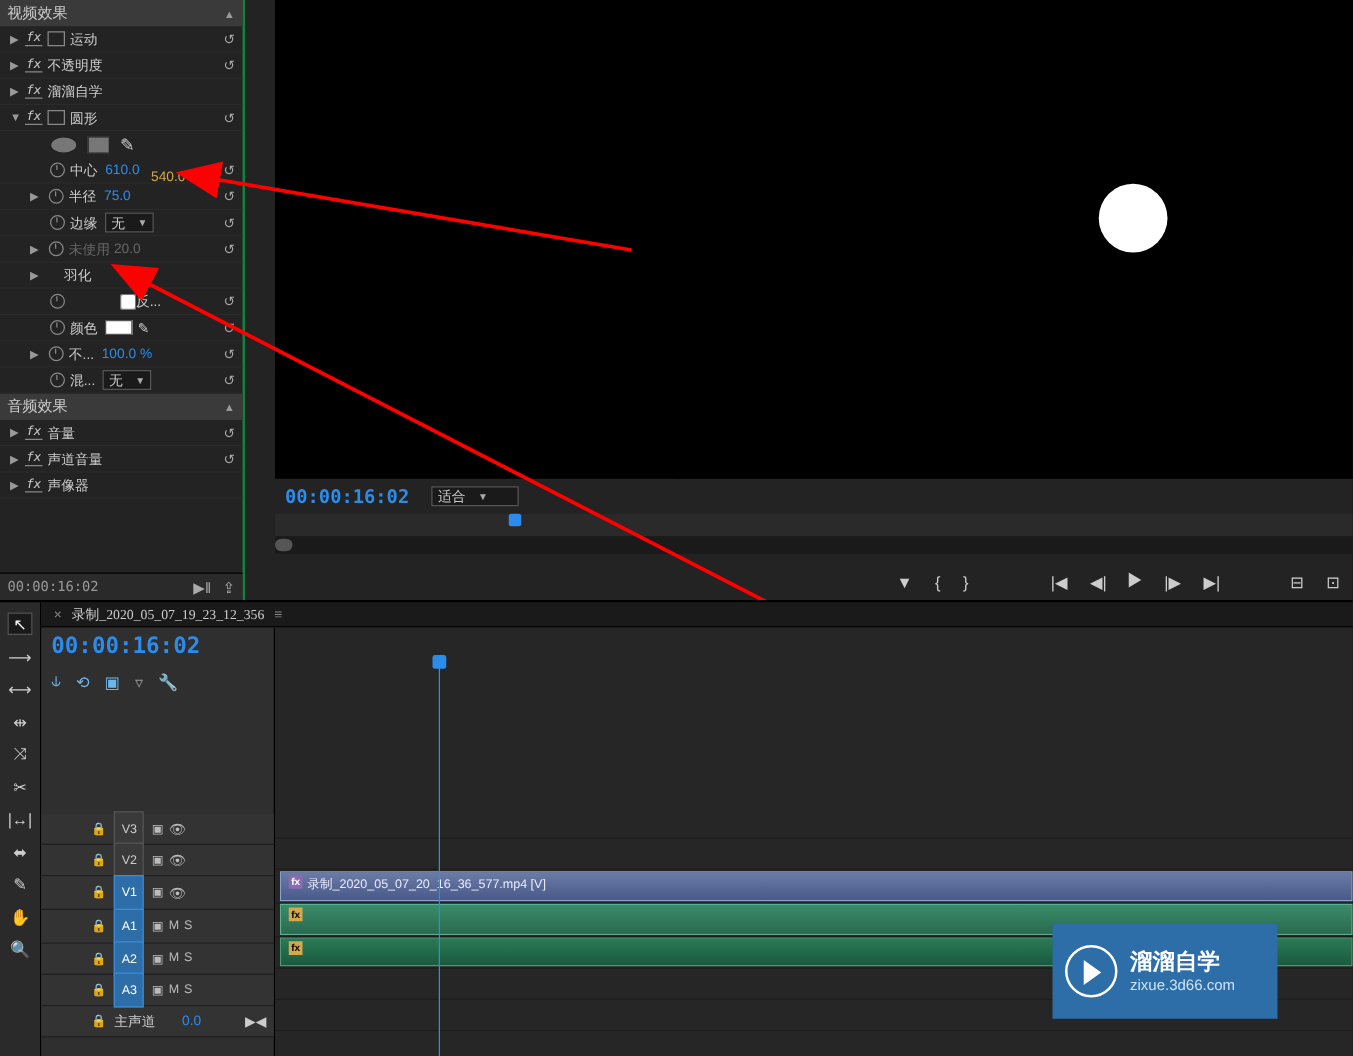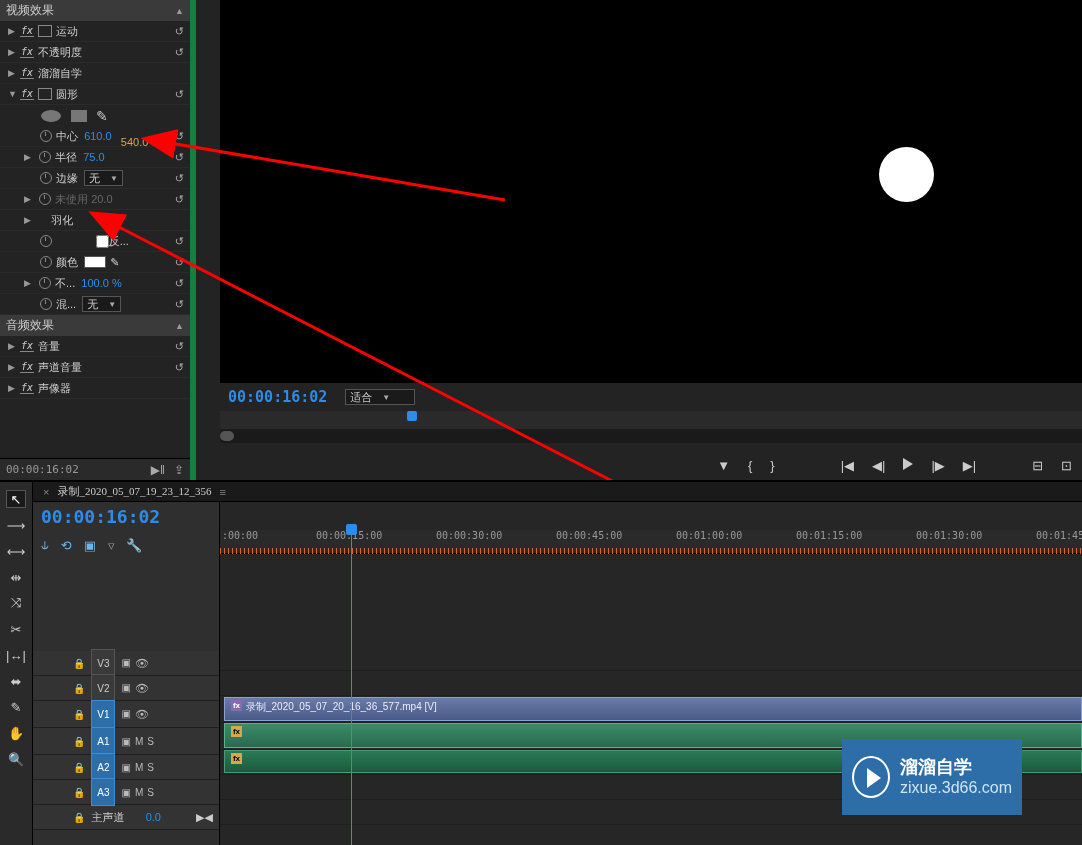--- a/index.html
+++ b/index.html
@@ -1,19 +1,19 @@
 <!DOCTYPE html>
 <html><head>
 <meta charset="utf-8">
 <style>
   * { box-sizing: border-box; margin: 0; padding: 0; font-family: "Microsoft YaHei", Arial, sans-serif; }
   body { background: #1a1a1a; color: #cccccc; font-size: 11px; width: 1082px; height: 845px; overflow: hidden; position: relative; }
   
   
-  .fx-panel { position: absolute; left: 0; top: 0; width: 196px; height: 480px; background: #232323; border-right: 6px solid #15803d; }
+  .fx-panel { position: absolute; left: 0; top: 0; width: 196px; height: 480px; background: #232323; border-right: 2px solid #15803d; }
   .section-header { display: flex; align-items: center; height: 21px; padding: 0 6px; background: #3a3a3a; font-size: 12px; justify-content: space-between; }
   .collapse-arrow { font-size: 9px; color: #999; }
   .fx-row { display: flex; align-items: center; height: 21px; padding-left: 8px; position: relative; border-bottom: 1px solid #2a2a2a; }
   .fx-row.sub { padding-left: 24px; }
   .fx-row.sub2 { padding-left: 40px; }
   .twirl { width: 12px; font-size: 9px; color: #999; display:inline-block; }
   .fx-badge { font-family: monospace; font-style: italic; font-size: 10px; color: #ccc; margin-right: 4px; border-bottom:1px solid #888; padding:0 1px; }
   .mask-icon { display:inline-block; width:14px; height:12px; margin-right:4px; border:1px solid #888; }
   .fx-label { color: #ccc; }
   .fx-label.dim { color: #666; }
@@ -91,21 +91,21 @@
   .clip.video .fx { background:#8a6ab0; color:#fff; }
   
   
   .arrow-svg { position:absolute; pointer-events:none; }
   
   
   .watermark { position:absolute; right:60px; bottom:30px; width:180px; height:76px; background:#2d6da8; display:flex; align-items:center; padding:0 10px; gap:10px; z-index:20; }
   .watermark .logo { width:42px; height:42px; border:2px solid #fff; border-radius:50%; position:relative; }
   .watermark .logo::after{content:'';position:absolute;left:13px;top:10px;width:0;height:0;border-left:14px solid #fff;border-top:10px solid transparent;border-bottom:10px solid transparent;}
   .watermark .txt { color:#fff; font-size:18px; line-height:1.2; font-weight:bold; }
-  .watermark .sub { color:#cfe4f7; font-size:16px; font-weight:normal; }
+  .watermark .sub { color:#cfe4f7; font-size:12px; font-weight:normal; }
 </style>
 </head>
 <body>
 
 <div class="fx-panel">
   <div class="section-header">
     <span>视频效果</span>
     <span class="collapse-arrow">▲</span>
   </div>
 
@@ -380,31 +380,20 @@
     </div>
     <div class="track-head">
       <span class="lock">🔒</span>
       <span style="color:#ccc;">主声道</span>
       &nbsp;&nbsp;&nbsp;<span class="val">0.0</span>
       <span style="position:absolute;right:6px;">▶◀</span>
     </div>
   </div>
 
   <div class="tl-main">
-    <div class="ruler">
-      <span class="ruler-tick" style="left:2px;">:00:00</span>
-      <span class="ruler-tick" style="left:96px;">00:00:15:00</span>
-      <span class="ruler-tick" style="left:216px;">00:00:30:00</span>
-      <span class="ruler-tick" style="left:336px;">00:00:45:00</span>
-      <span class="ruler-tick" style="left:456px;">00:01:00:00</span>
-      <span class="ruler-tick" style="left:576px;">00:01:15:00</span>
-      <span class="ruler-tick" style="left:696px;">00:01:30:00</span>
-      <span class="ruler-tick" style="left:816px;">00:01:45</span>
-      <div class="ruler-line"></div>
-    </div>
     <div class="playhead"></div>
     <div class="tracks">
       <div style="height:92px;"></div>
       <div class="track-lane"></div>
       <div class="track-lane"></div>
       <div class="track-lane tall">
         <div class="clip video">
           <span class="fx">fx</span>
           <span>录制_2020_05_07_20_16_36_577.mp4 [V]</span>
         </div>

